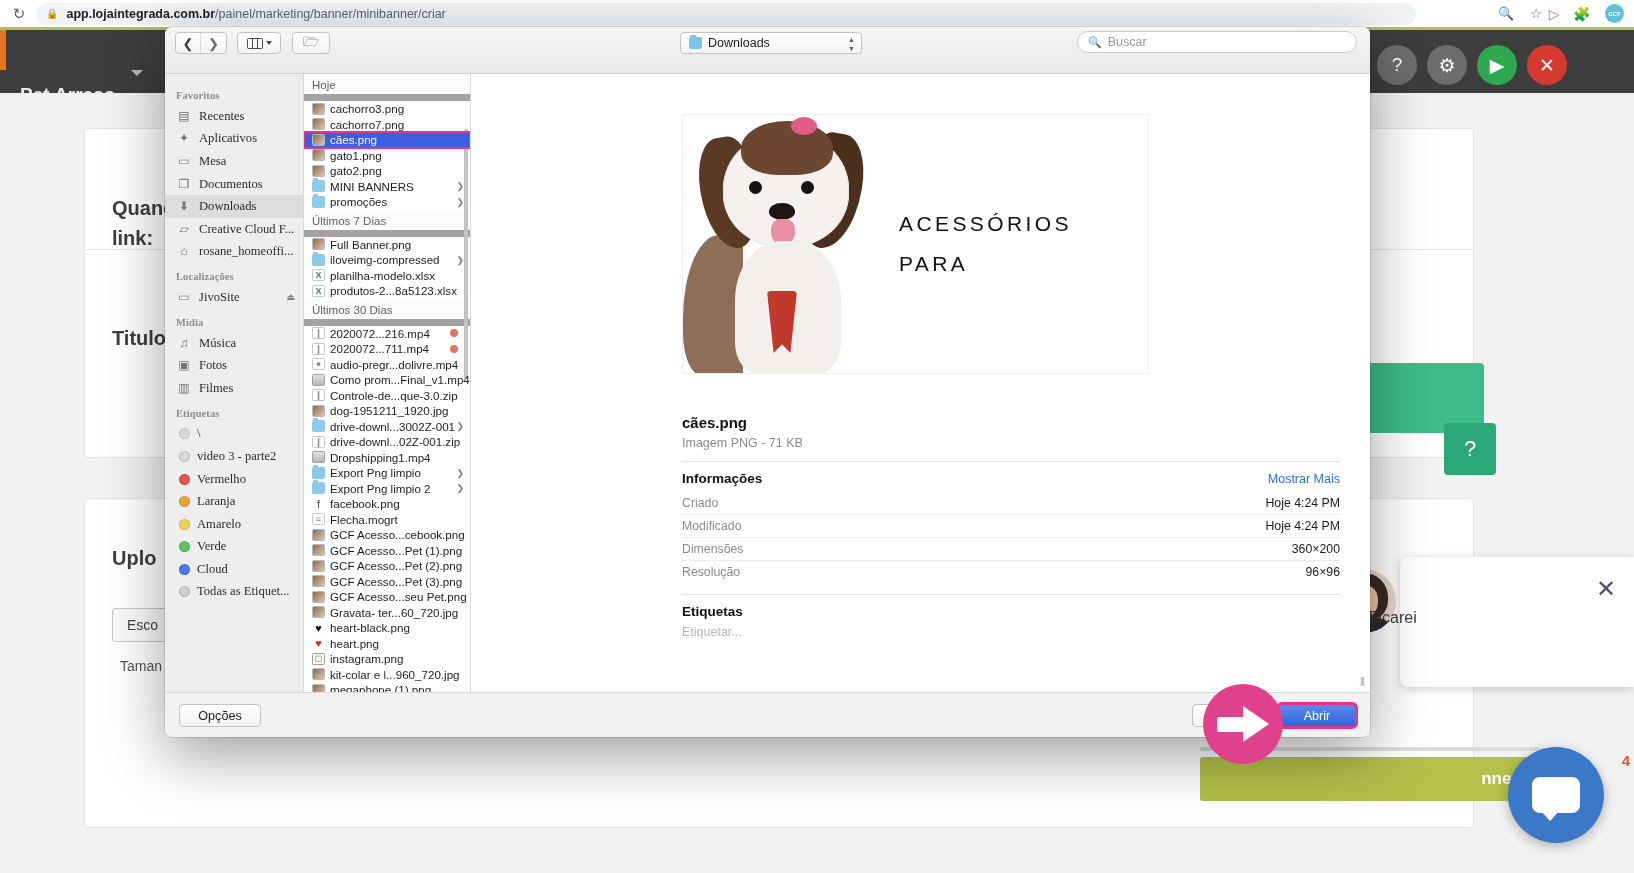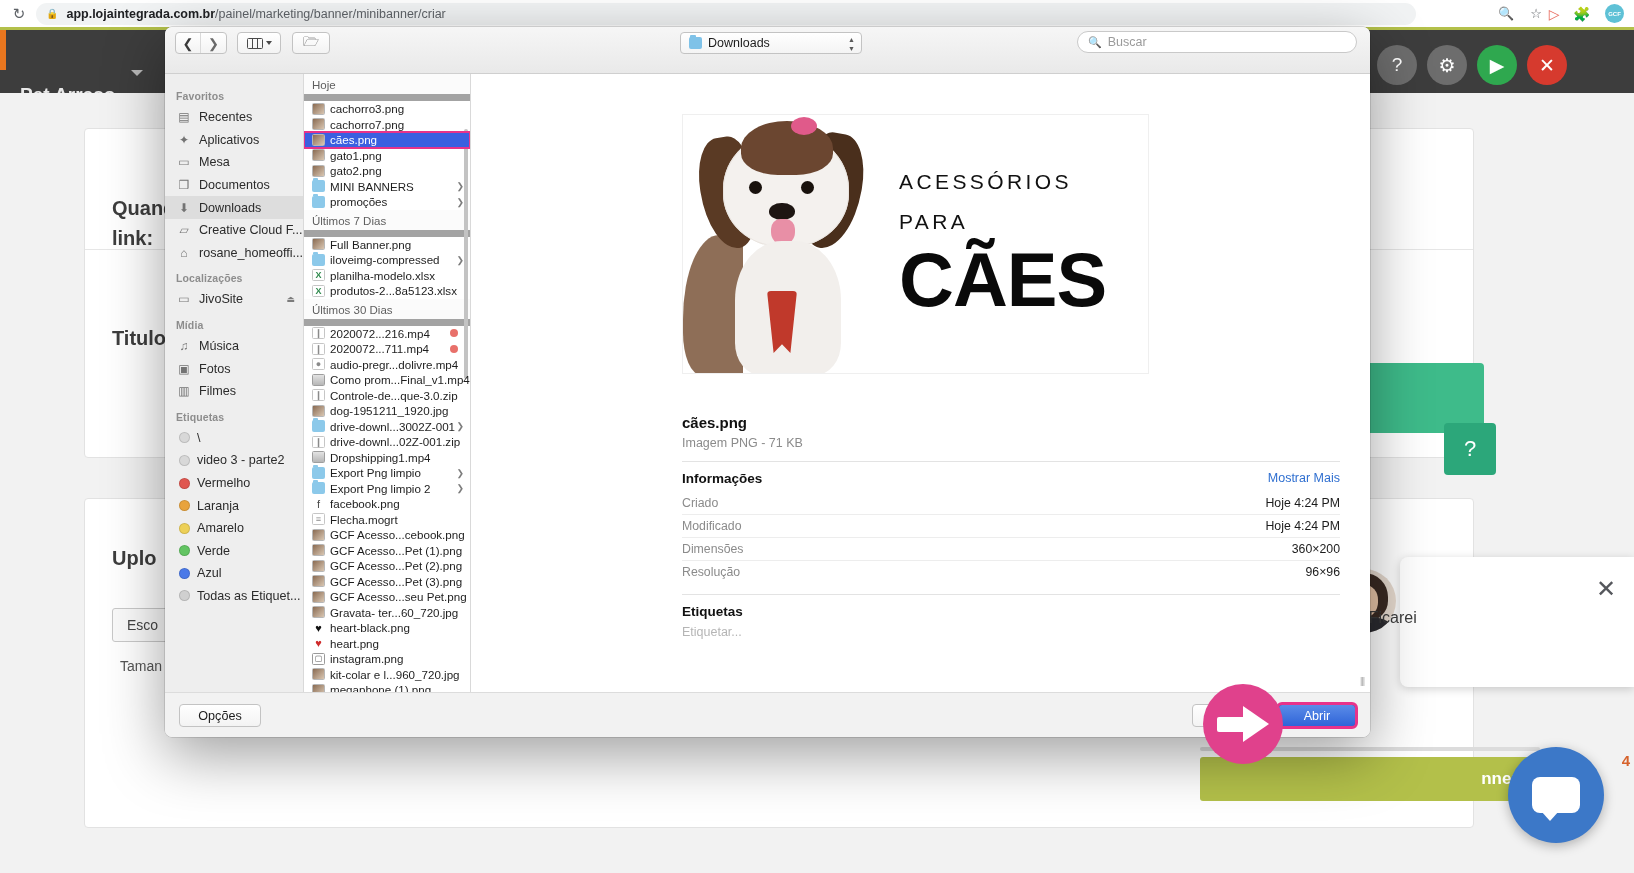--- a/index.html
+++ b/index.html
@@ -252,21 +252,21 @@
     font-size: 12.5px; color: #9a9a9a;
   }
   .dlg-search .mag { margin-right: 6px; font-size: 11px; color: #8a8a8a; }
 
   .dlg-body {
     position: absolute; left: 0; top: 47px; width: 100%; bottom: 45px;
   }
   .sidebar {
     position: absolute; left: 0; top: 0; width: 139px; height: 100%;
     background: #eeeeee; border-right: 1px solid #d9d9d9;
-    padding-top: 8px; overflow: hidden;
+    padding-top: 8px; overflow: hidden; font-family: Liberation Serif, serif;
   }
   .sb-head {
     font-size: 10.5px; color: #8d8d8d; font-weight: 700;
     padding: 8px 0 4px 11px; letter-spacing: .1px;
   }
   .sb-item {
     display: flex; align-items: center; height: 22.6px;
     padding-left: 11px; font-size: 12.6px; color: #2b2b2b;
     position: relative;
   }
@@ -392,21 +392,21 @@
   .pt1 { font-size: 21px; letter-spacing: 3.4px; color: #111; }
   .pt2 { font-size: 21px; letter-spacing: 3.4px; color: #111; margin-top: 16px; }
   .pt3 { font-size: 76px; font-weight: 800; color: #0a0a0a; line-height: 1;
          margin-top: 8px; letter-spacing: -1px; }
 
   .info-wrap { position: absolute; left: 211px; top: 340px; right: 30px; }
   .info-title { font-size: 15px; font-weight: 700; color: #111; }
   .info-sub { font-size: 12.5px; color: #8b8b8b; margin-top: 5px; }
   .hr { height: 1px; background: #e3e3e3; margin: 11px 0 9px; }
   .sec-head {
-    display: flex; justify-content: space-between; align-items: flex-start;
+    display: flex; justify-content: space-between; align-items: center;
     font-size: 13.5px; font-weight: 700; color: #111; margin-bottom: 6px;
   }
   .sec-link { font-size: 12.5px; color: #2f6fd0; font-weight: 400; }
   .kv {
     display: flex; justify-content: space-between;
     font-size: 12.3px; padding: 4px 0;
     border-bottom: 1px solid #ededed;
   }
   .kv .k { color: #8b8b8b; }
   .kv .v { color: #1c1c1c; }
@@ -636,21 +636,21 @@
           <div class="sb-item">
             <span class="dot" style="background: rgb(237, 208, 87);"></span>
             <span class="sb-label">Amarelo</span>
           </div>
           <div class="sb-item">
             <span class="dot" style="background: rgb(98, 196, 98);"></span>
             <span class="sb-label">Verde</span>
           </div>
           <div class="sb-item">
             <span class="dot" style="background: rgb(74, 121, 232);"></span>
-            <span class="sb-label">Azul</span>
+            <span class="sb-label">Cloud</span>
           </div>
           <div class="sb-item">
             <span class="dot" style="background: rgb(208, 208, 208);"></span>
             <span class="sb-label">Todas as Etiquet...</span>
           </div>
         </div>
 
       <div class="filelist">
         <div class="fl-scroll"></div>
       <div class="fl-group">Hoje</div>
@@ -822,21 +822,20 @@
             <div class="dog-eye l"></div>
             <div class="dog-eye r"></div>
             <div class="dog-nose"></div>
             <div class="dog-tongue"></div>
             <div class="dog-body"></div>
             <div class="dog-tie"></div>
           </div>
           <div class="prev-text">
             <div class="pt1">ACESSÓRIOS</div>
             <div class="pt2">PARA</div>
-            <div class="pt3">CÃES</div>
           </div>
         </div>
 
         <div class="info-wrap">
           <div class="info-title">cães.png</div>
           <div class="info-sub">Imagem PNG - 71 KB</div>
           <div class="hr"></div>
           <div class="sec-head">
             <span>Informações</span>
             <span class="sec-link">Mostrar Mais</span>

